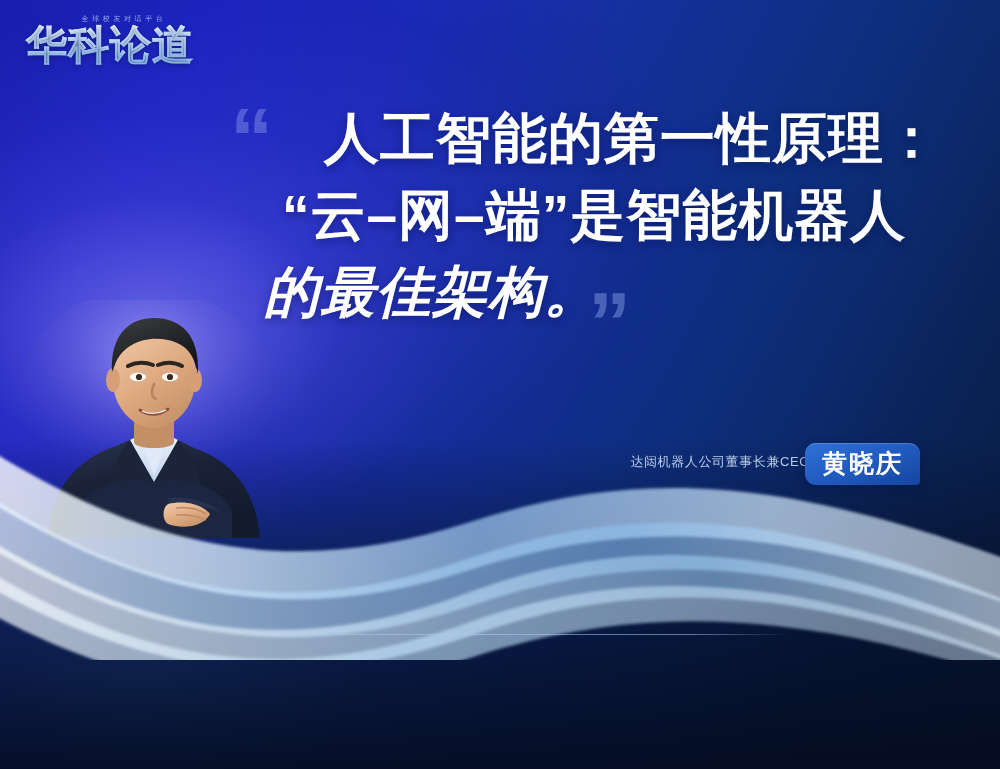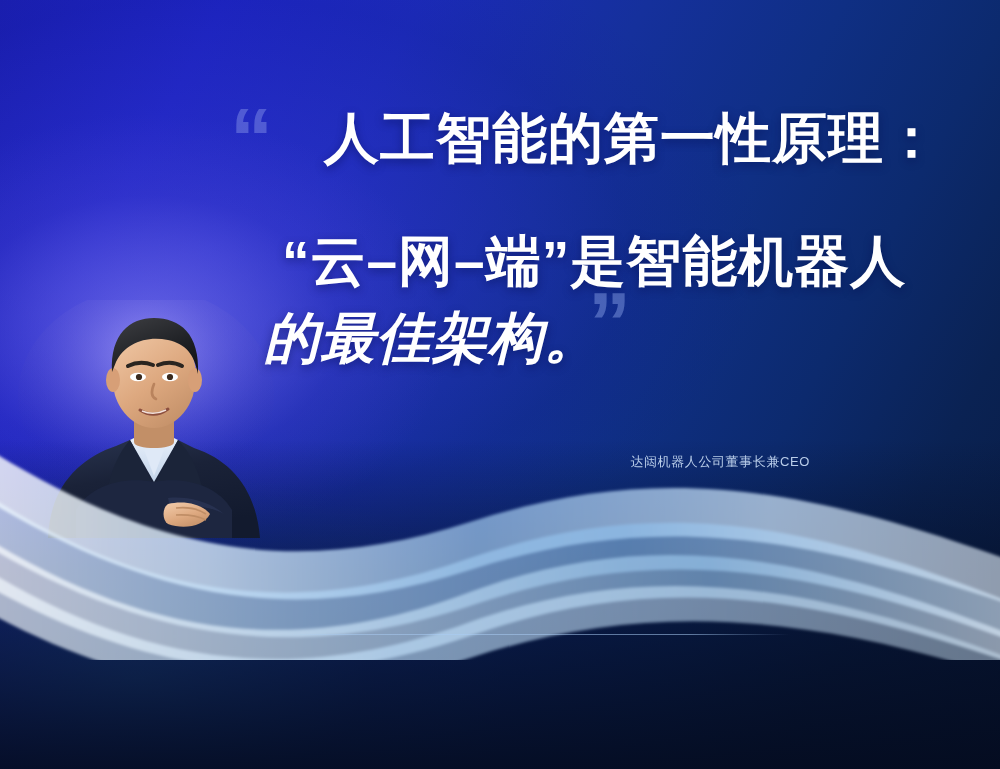--- a/index.html
+++ b/index.html
@@ -55,21 +55,21 @@
     color:rgba(150,165,240,0.40); user-select:none;
   }
   .qmark.open { left:-6px; top:6px; }
   .qmark.close { left:352px; top:190px; color:rgba(150,175,240,0.42); }
   .quote-line {
     font-size:55px; font-weight:bold; color:#ffffff; line-height:1.40;
     letter-spacing:1px; white-space:nowrap;
     text-shadow:0 3px 10px rgba(5,10,70,0.45);
   }
   .quote-line.l1 { margin-left:52px;text-align:center; }
-  .quote-line.l2 { margin-left:46px;margin-top:46px; }
+  .quote-line.l2 { margin-left:46px; }
   .quote-line.l3 { margin-left:28px;font-style:italic; }
 
   
   .portrait { position:absolute; left:18px; top:300px; width:272px; height:300px; }
   .portrait svg { display:block; }
 
   
   .waves { position:absolute; left:0; top:430px; width:1000px; height:230px; pointer-events:none; }
 
   
@@ -100,20 +100,24 @@
 </style>
 </head>
 <body>
 
 <div id="poster">
 
   <div class="lower-left-glow"></div>
   <div class="lower-fade"></div>
 
   <div class="header">
+    <div class="logo-wrap">
+      <div class="logo-tag">全球校友对话平台</div>
+      <div class="logo-main">华科论道</div>
+    </div>
   </div>
 
   <div class="quote-block">
     <div class="qmark open">“</div>
     <div class="quote-line l1">人工智能的第一性原理：</div>
     <div class="quote-line l2">“云–网–端”是智能机器人</div>
     <div class="quote-line l3">的最佳架构。</div>
     <div class="qmark close">”</div>
   </div>
 
@@ -233,20 +237,21 @@
 
         <path d="M-20 104 C150 210 300 226 470 162 C640 100 790 116 1020 208 L1020 236 C790 156 640 146 470 206 C300 264 150 248 -20 152 Z" fill="url(#wg3)" opacity="0.78"></path>
 
         <path d="M-20 136 C150 240 300 254 470 192 C640 132 800 148 1020 232 L1020 252 C800 180 640 172 470 228 C300 284 150 272 -20 178 Z" fill="url(#wg4)" opacity="0.72"></path>
       </g>
     </svg>
   </div>
 
   <div class="credit">
     <div class="credit-title">达闼机器人公司董事长兼CEO</div>
+    <div class="name-badge">黄晓庆</div>
   </div>
 
   <div class="divider"></div>
 
   <div class="footer">
 
     <div class="org o1">
       
       
       

